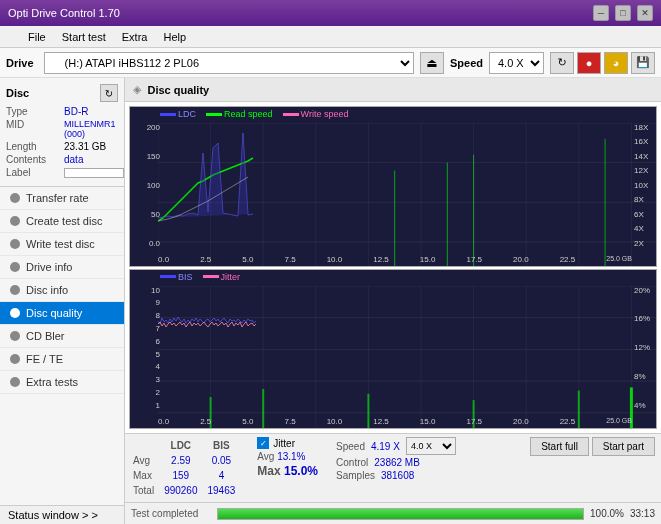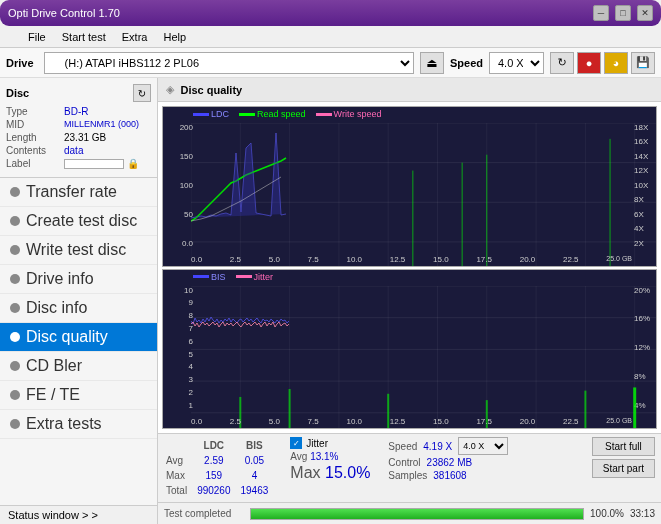--- a/index.html
+++ b/index.html
@@ -7,21 +7,20 @@
 
     
     .title-bar {
       background: linear-gradient(to bottom, #7a3d9e, #5a1f8a);
       color: white;
       display: flex;
       align-items: center;
       justify-content: space-between;
       padding: 4px 8px;
       height: 26px;
-      border-radius: 9px;
     }
     .title-bar-controls { display: flex; gap: 6px; }
     .title-bar-btn {
       width: 16px; height: 16px;
       background: #c0c0c0;
       border: 1px solid #999;
       border-radius: 2px;
       cursor: pointer;
       display: flex; align-items: center; justify-content: center;
       font-size: 9px;
@@ -90,21 +89,21 @@
     }
 
     
     .main-layout {
       display: flex;
       height: calc(524px - 26px - 22px - 30px);
     }
 
     
     .sidebar {
-      width: 158px;
+      width: 125px;
       background: #f5f5f5;
       border-right: 1px solid #ccc;
       display: flex;
       flex-direction: column;
       flex-shrink: 0;
     }
 
     
     .disc-panel {
       padding: 6px;
@@ -133,21 +132,21 @@
     .disc-key { width: 58px; color: #555; flex-shrink: 0; }
     .disc-val { color: #0000cc; font-weight: 500; }
     .disc-val.black { color: #000; }
     .disc-val.small-icon { display: flex; align-items: center; gap: 3px; }
 
     
     .nav-items { flex: 1; }
     .nav-item {
       padding: 5px 10px;
       cursor: pointer;
-      font-size: 16px;
+      font-size: 11px;
       display: flex;
       align-items: center;
       gap: 6px;
       border-bottom: 1px solid #e8e8e8;
       color: #333;
     }
     .nav-item.active { background: #0078d7; color: white; }
     .nav-item .nav-dot {
       width: 10px; height: 10px;
       border-radius: 50%;
@@ -282,21 +281,21 @@
     .stats-val-blue { color: #0000cc; }
     .checkbox-blue {
       width: 12px; height: 12px;
       border: 1px solid #0078d7;
       background: #0078d7;
       display: flex; align-items: center; justify-content: center;
       color: white;
       font-size: 8px;
     }
 
-    .start-buttons { display: flex; flex-direction: column; gap: 3px; margin-left: auto; }
+    .start-buttons { display: flex; flex-direction: row; gap: 3px; margin-left: auto; }
     .start-btn {
       padding: 3px 10px;
       background: #e0e0e0;
       border: 1px solid #aaa;
       cursor: pointer;
       font-size: 10px;
       white-space: nowrap;
     }
 
     
@@ -648,21 +647,21 @@
 
       <div style="display:flex;flex-direction:column;gap:2px;margin-left:8px;">
         <div style="display:flex;align-items:center;gap:4px;">
           <div class="checkbox-blue">✓</div>
           <span style="font-size:10px;">Jitter</span>
         </div>
         <div style="font-size:10px;">
           <span style="color:#555;">Avg </span>
           <span class="stats-val-blue">13.1%</span>
         </div>
-        <div style="font-size:16px;">
+        <div style="font-size:12px;font-weight:bold;">
           <span style="color:#555;">Max </span>
           <span class="stats-val-blue">15.0%</span>
         </div>
       </div>
 
       <div style="display:flex;flex-direction:column;gap:2px;margin-left:10px;">
         <div style="display:flex;align-items:center;gap:6px;font-size:10px;">
           <span style="color:#555;">Speed</span>
           <span class="stats-val-blue">4.19 X</span>
           <select style="height:18px;font-size:9px;border:1px solid #aaa;width:50px;">

